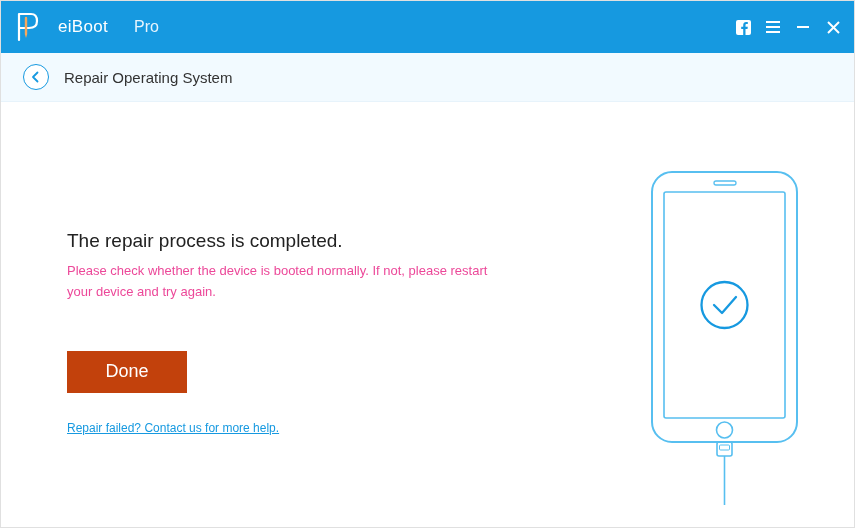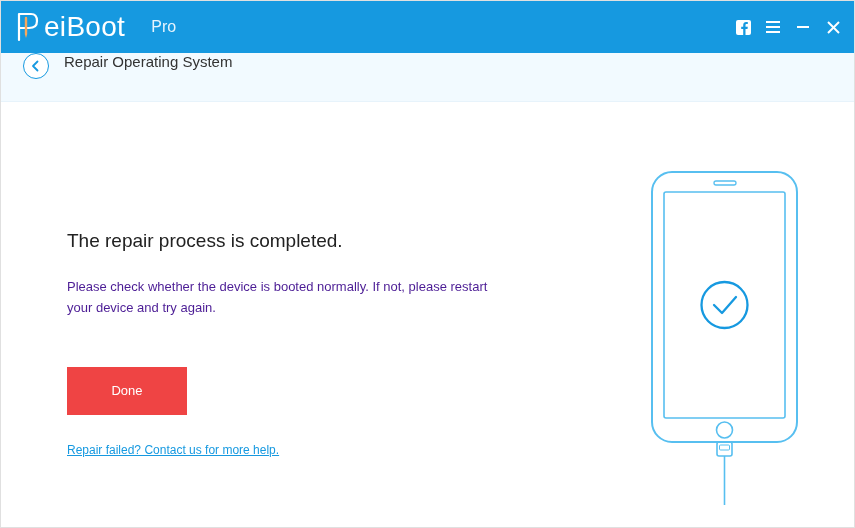--- a/index.html
+++ b/index.html
@@ -24,24 +24,24 @@
     .brand {
       display: flex;
       align-items: center;
       gap: 2px;
     }
     .brand-logo {
       display: flex;
       align-items: center;
     }
     .brand-text {
-      font-size: 28px;
+      font-size: 17px;
       font-weight: 400;
       color: #fff;
-      margin-left: 1px;
+      margin-left: 15px;
       letter-spacing: 0.3px;
     }
     .brand-suffix {
       font-size: 16px;
       color: #e6f4fd;
       margin-left: 24px;
       font-weight: 300;
     }
     .win-controls {
       display: flex;
@@ -55,20 +55,21 @@
       align-items: center;
       justify-content: center;
       width: 18px;
       height: 18px;
     }
     
     .subheader {
       background: #f2faff;
       height: 49px;
       display: flex;
+      align-items: center;
       padding-left: 22px;
       border-bottom: 1px solid #e7f3fb;
     }
     .back-btn {
       width: 26px;
       height: 26px;
       border-radius: 50%;
       border: 1.5px solid #1699e0;
       display: flex;
       align-items: center;
@@ -88,36 +89,36 @@
       padding: 0;
     }
     .left-col {
       flex: 1;
       padding: 128px 30px 0 66px;
     }
     .headline {
       font-size: 19px;
       color: #222;
       font-weight: 400;
-      margin-bottom: 25px;
+      margin-bottom: 9px;
     }
     .description {
       font-size: 13px;
-      color: #4c1d95;
+      color: #ec4899;
       line-height: 1.6;
       max-width: 440px;
       margin-bottom: 48px;
     }
     .done-btn {
-      background: #ef4444;
+      background: #c2410c;
       color: #fff;
       border: none;
       width: 120px;
-      height: 48px;
-      font-size: 13px;
+      height: 42px;
+      font-size: 18px;
       cursor: pointer;
     }
     .help-link {
       display: inline-block;
       margin-top: 28px;
       font-size: 12px;
       color: #1699e0;
       text-decoration: underline;
       cursor: pointer;
     }

